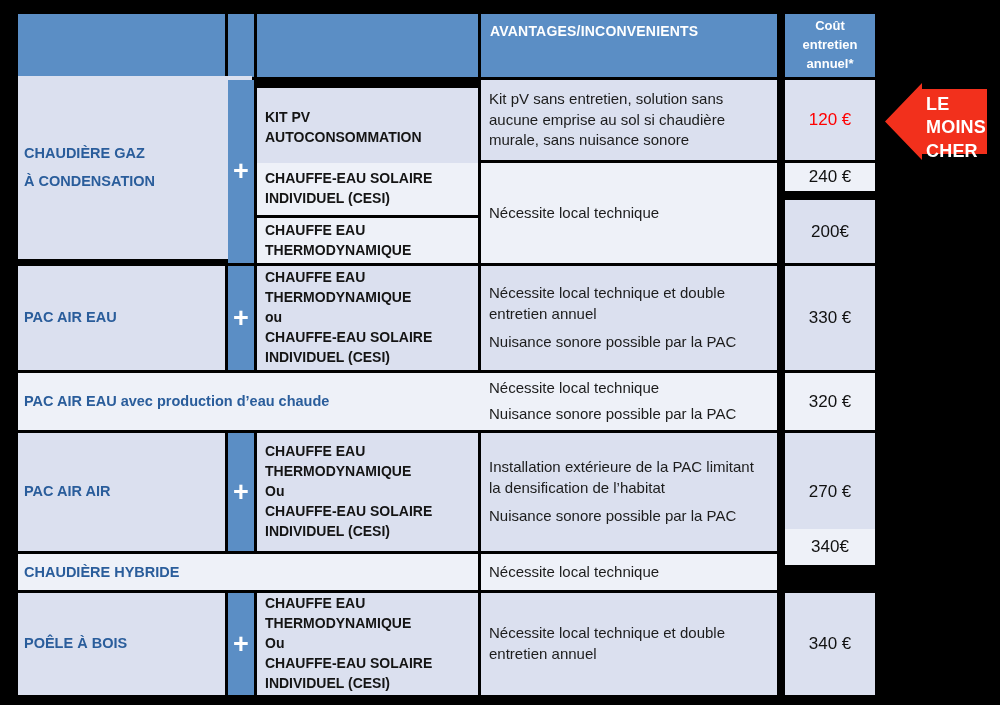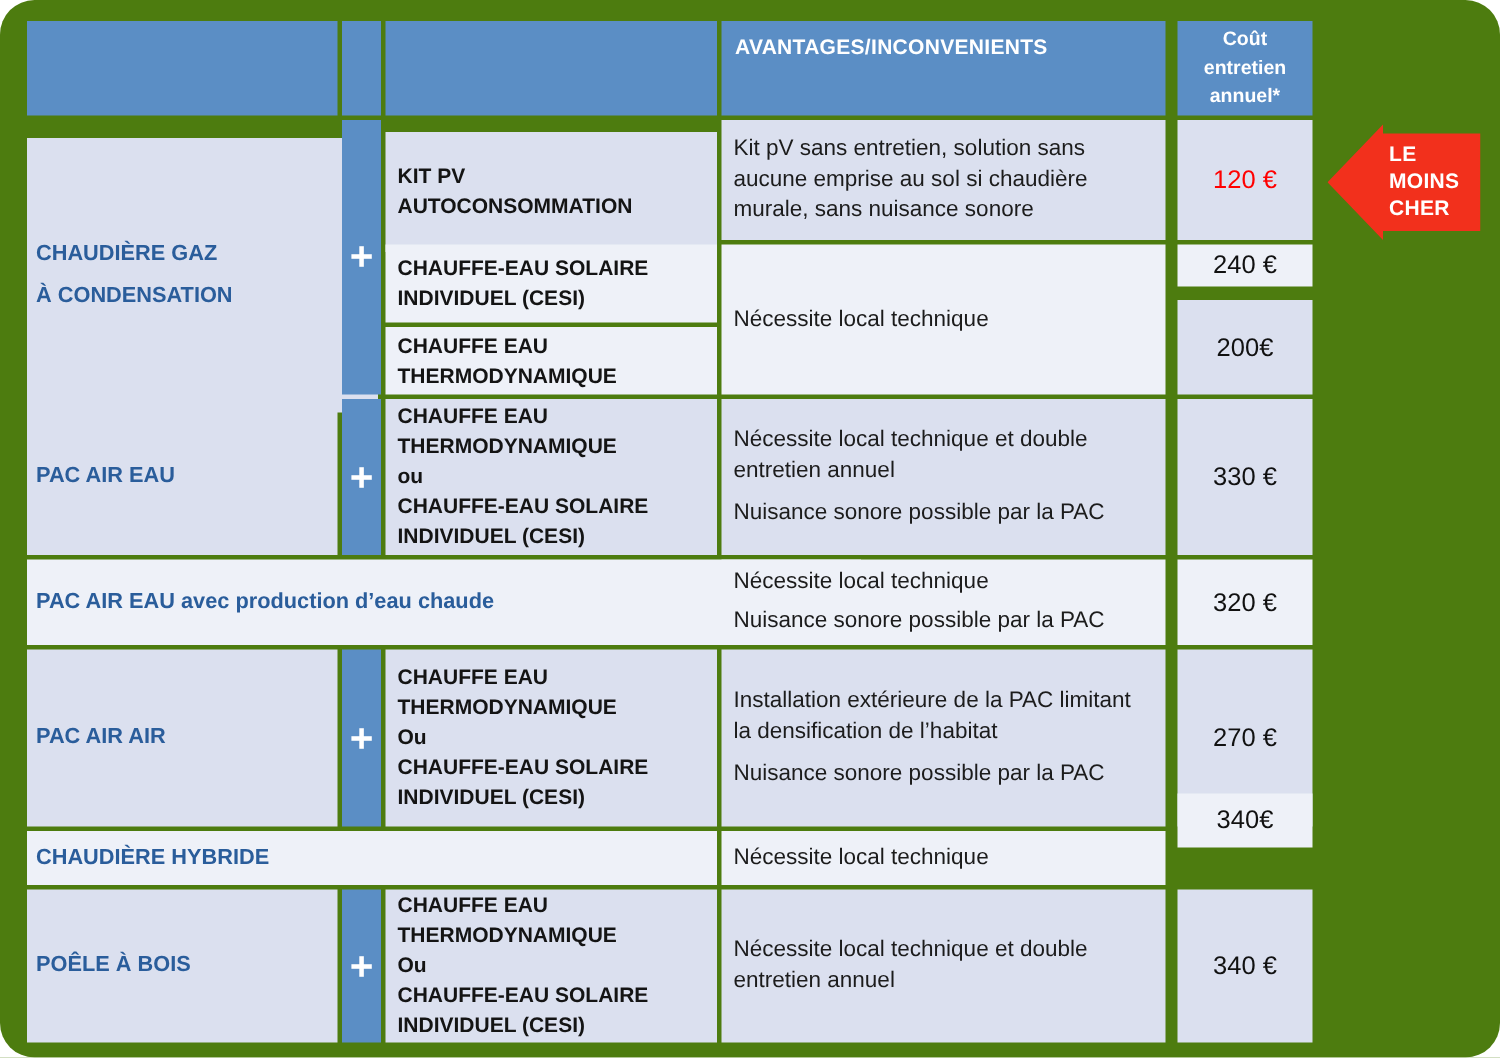--- a/index.html
+++ b/index.html
@@ -1,19 +1,18 @@
 <!DOCTYPE html>
 <html><head>
 <meta charset="utf-8">
 <style>
   html,body{margin:0;padding:0;background:#ffffff;}
   .canvas{
-    position:relative;width:1000px;height:705px;background:#4d7c0f;overflow:hidden;
+    position:relative;width:1000px;height:705px;background:#000000;overflow:hidden;
     font-family:"Liberation Sans",sans-serif;
-    border-radius:23px;
   }
   .cell{
     position:absolute;box-sizing:border-box;display:flex;align-items:center;
   }
   .blue{background:#5b8ec5;}
   .dark{background:#dbe0ef;}
   .light{background:#eef1f8;}
 
   
   .hd{color:#ffffff;font-weight:bold;}
@@ -38,39 +37,39 @@
 
   
   .plusCell{justify-content:center;}
   .plus-sign{color:#ffffff;font-size:27px;font-weight:bold;line-height:1;}
 
   
   .badge{position:absolute;left:885px;top:80px;width:102px;height:83px;}
   .badge svg{position:absolute;left:0;top:0;width:102px;height:83px;}
   .badge-text{
     position:absolute;left:41px;top:13px;width:58px;color:#ffffff;
-    font-weight:bold;font-size:14px;line-height:1.3;letter-spacing:.2px;
+    font-weight:bold;font-size:18px;line-height:1.3;letter-spacing:.2px;
   }
 </style>
 </head>
 <body>
 
 <div class="canvas">
 
   <div class="cell blue" style="left:18px;top:14px;width:207px;height:63px"></div>
   <div class="cell blue" style="left:228px;top:14px;width:26px;height:63px"></div>
   <div class="cell blue" style="left:257px;top:14px;width:221px;height:63px"></div>
   <div class="cell blue hd hd-adv" style="left:481px;top:14px;width:296px;height:63px">
     <span>AVANTAGES/INCONVENIENTS</span>
   </div>
   <div class="cell blue hd hd-cost" style="left:785px;top:14px;width:90px;height:63px">
     <span>Coût entretien annuel*</span>
   </div>
 
-  <div class="cell dark lbl1" style="left:18px;top:92px;width:234px;height:183px">
+  <div class="cell dark lbl1" style="left:18px;top:76px;width:234px;height:183px">
     <span class="preline">CHAUDIÈRE GAZ
 À CONDENSATION</span>
   </div>
   <div class="cell blue plusCell" style="left:228px;top:80px;width:26px;height:183px">
     <span class="plus-sign">+</span>
   </div>
   <div class="cell dark lbl2" style="left:257px;top:88px;width:221px;height:80px">
     <span class="preline">KIT PV
 AUTOCONSOMMATION</span>
   </div>

